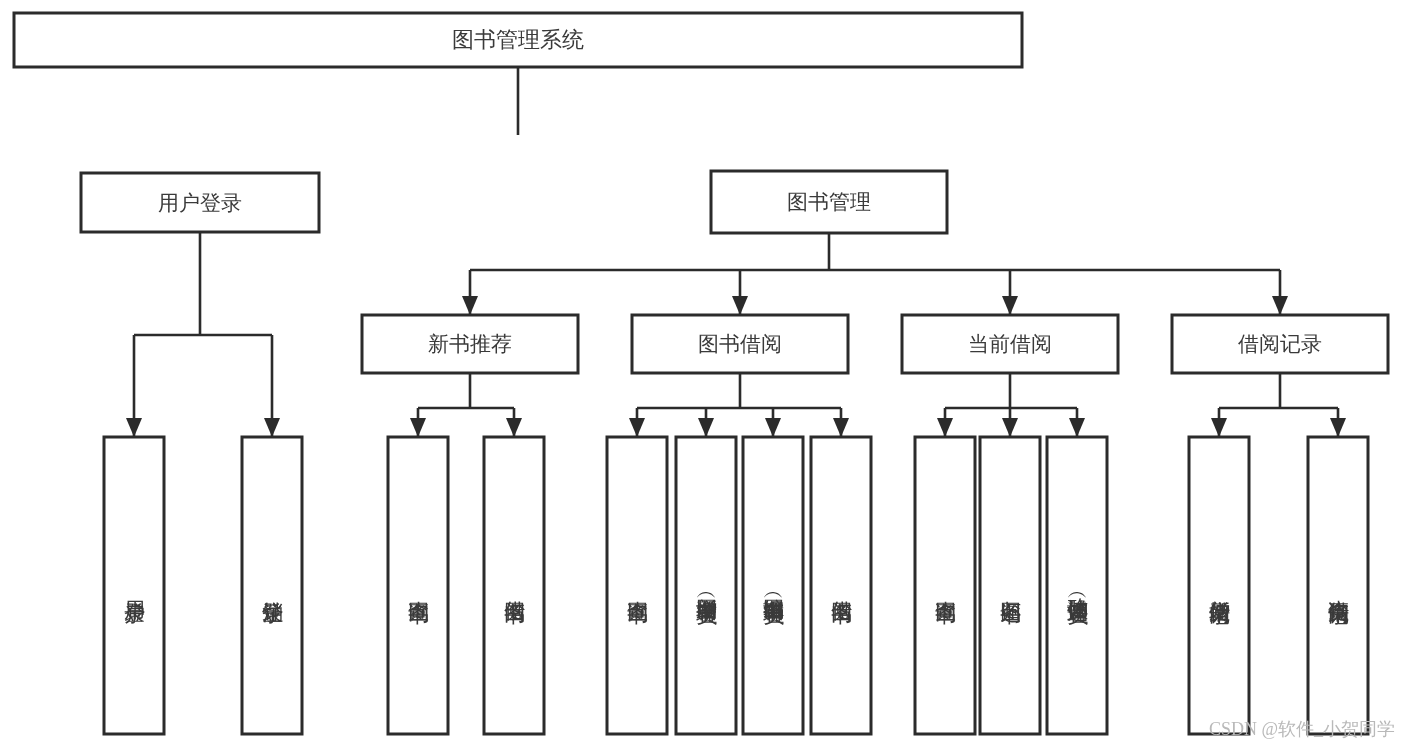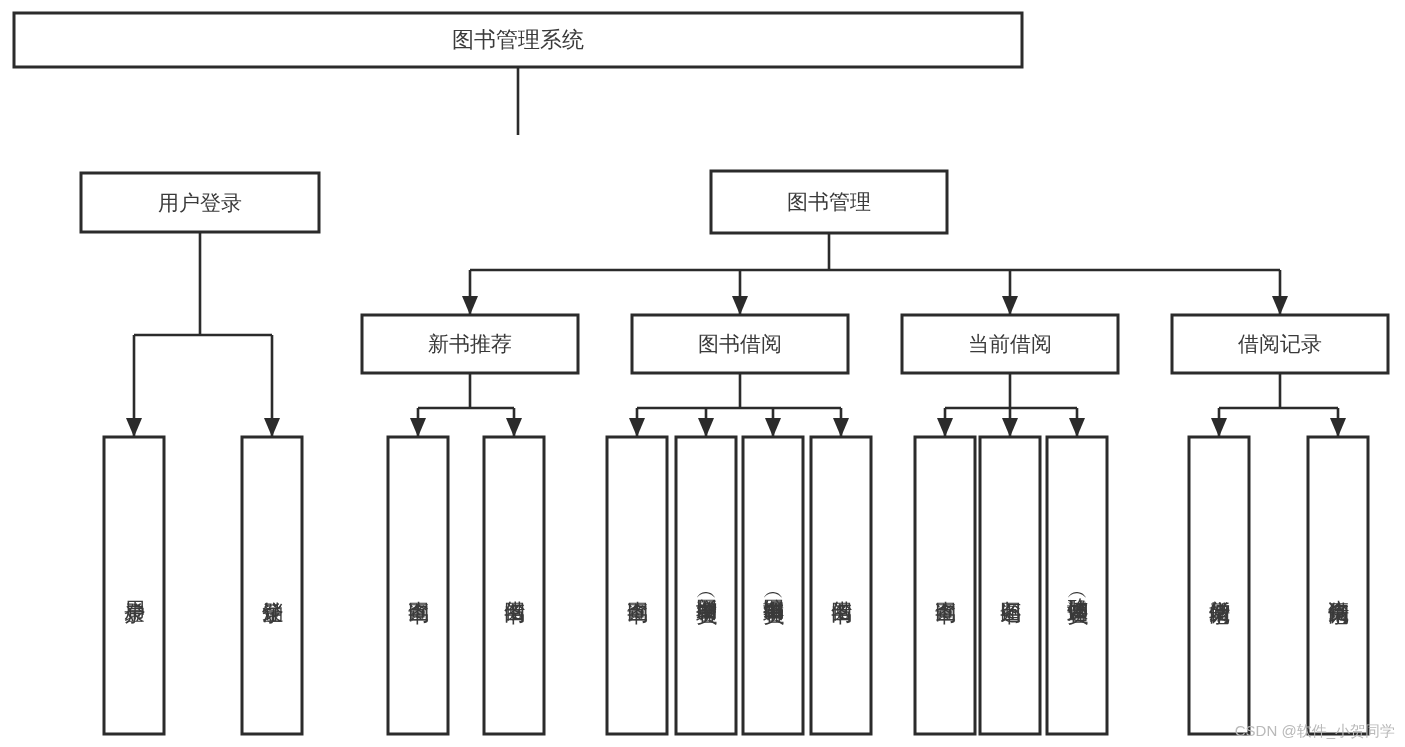--- a/index.html
+++ b/index.html
@@ -69,22 +69,22 @@
     font-size: 21px;
     color: #3a3a3a;
     line-height: 1.22;
     letter-spacing: 1px;
     white-space: nowrap;
   }
   .watermark {
     position: absolute;
     right: 10px;
     bottom: 6px;
-    font-family: Liberation Sans, sans-serif;
-    font-size: 15px;
+    font-family: Liberation Serif, serif;
+    font-size: 18px;
     color: #b9b9b9;
     white-space: nowrap;
     user-select: none;
   }
 </style>
 </head>
 <body>
 
 <div id="diagram-root">
 

